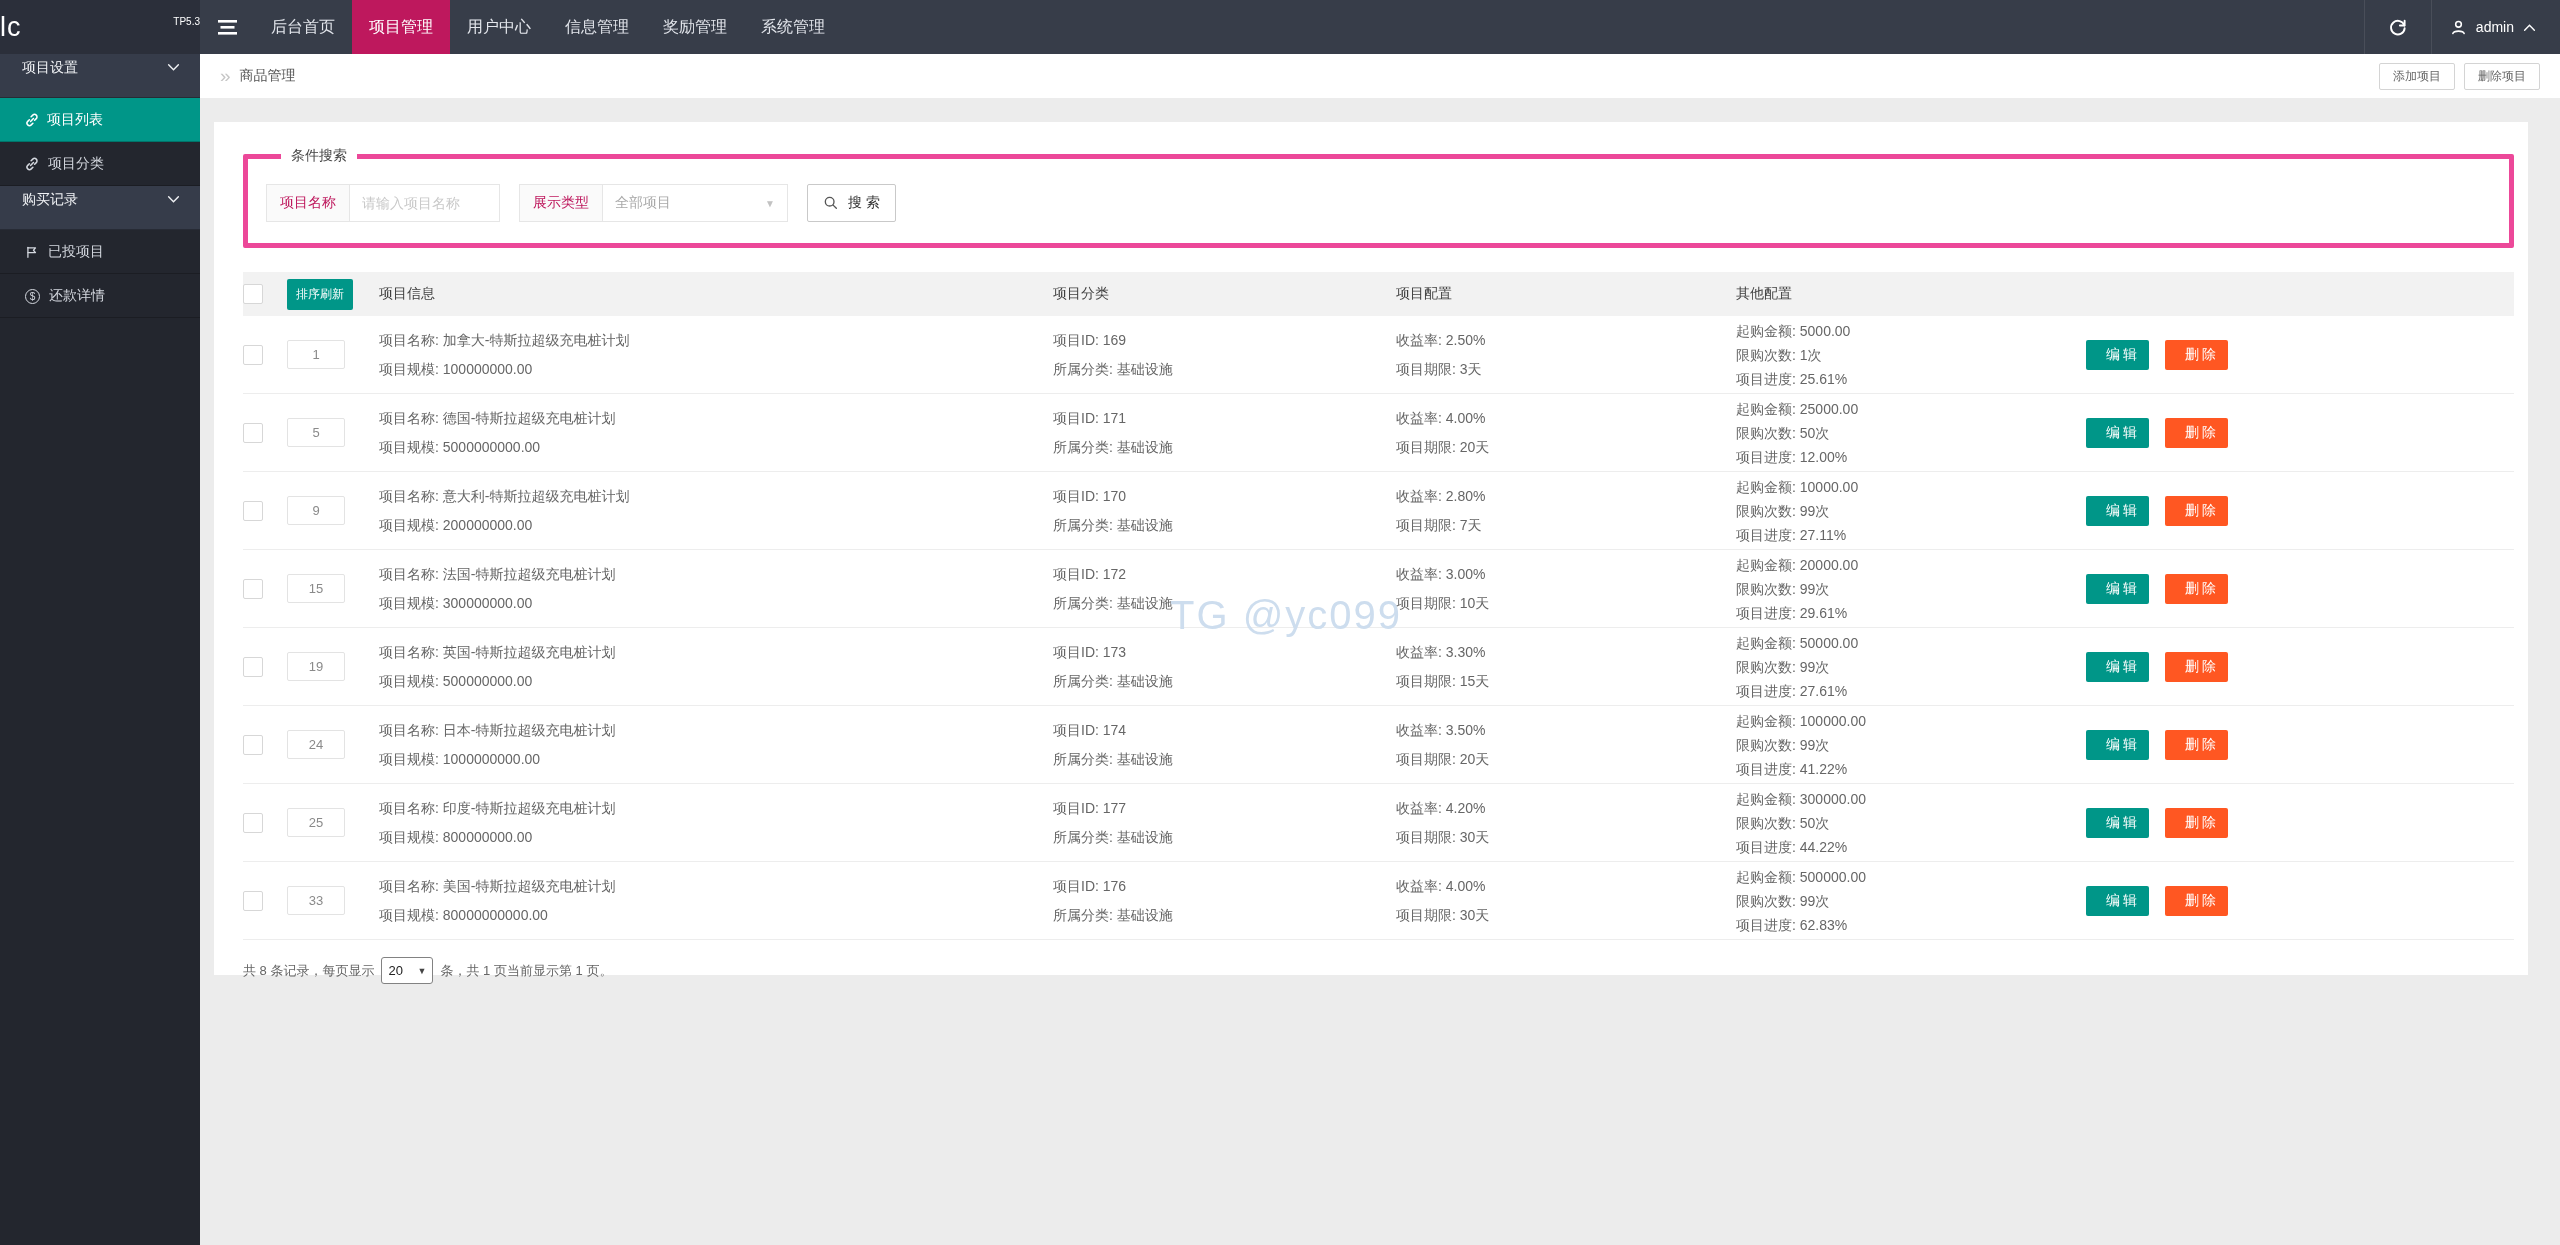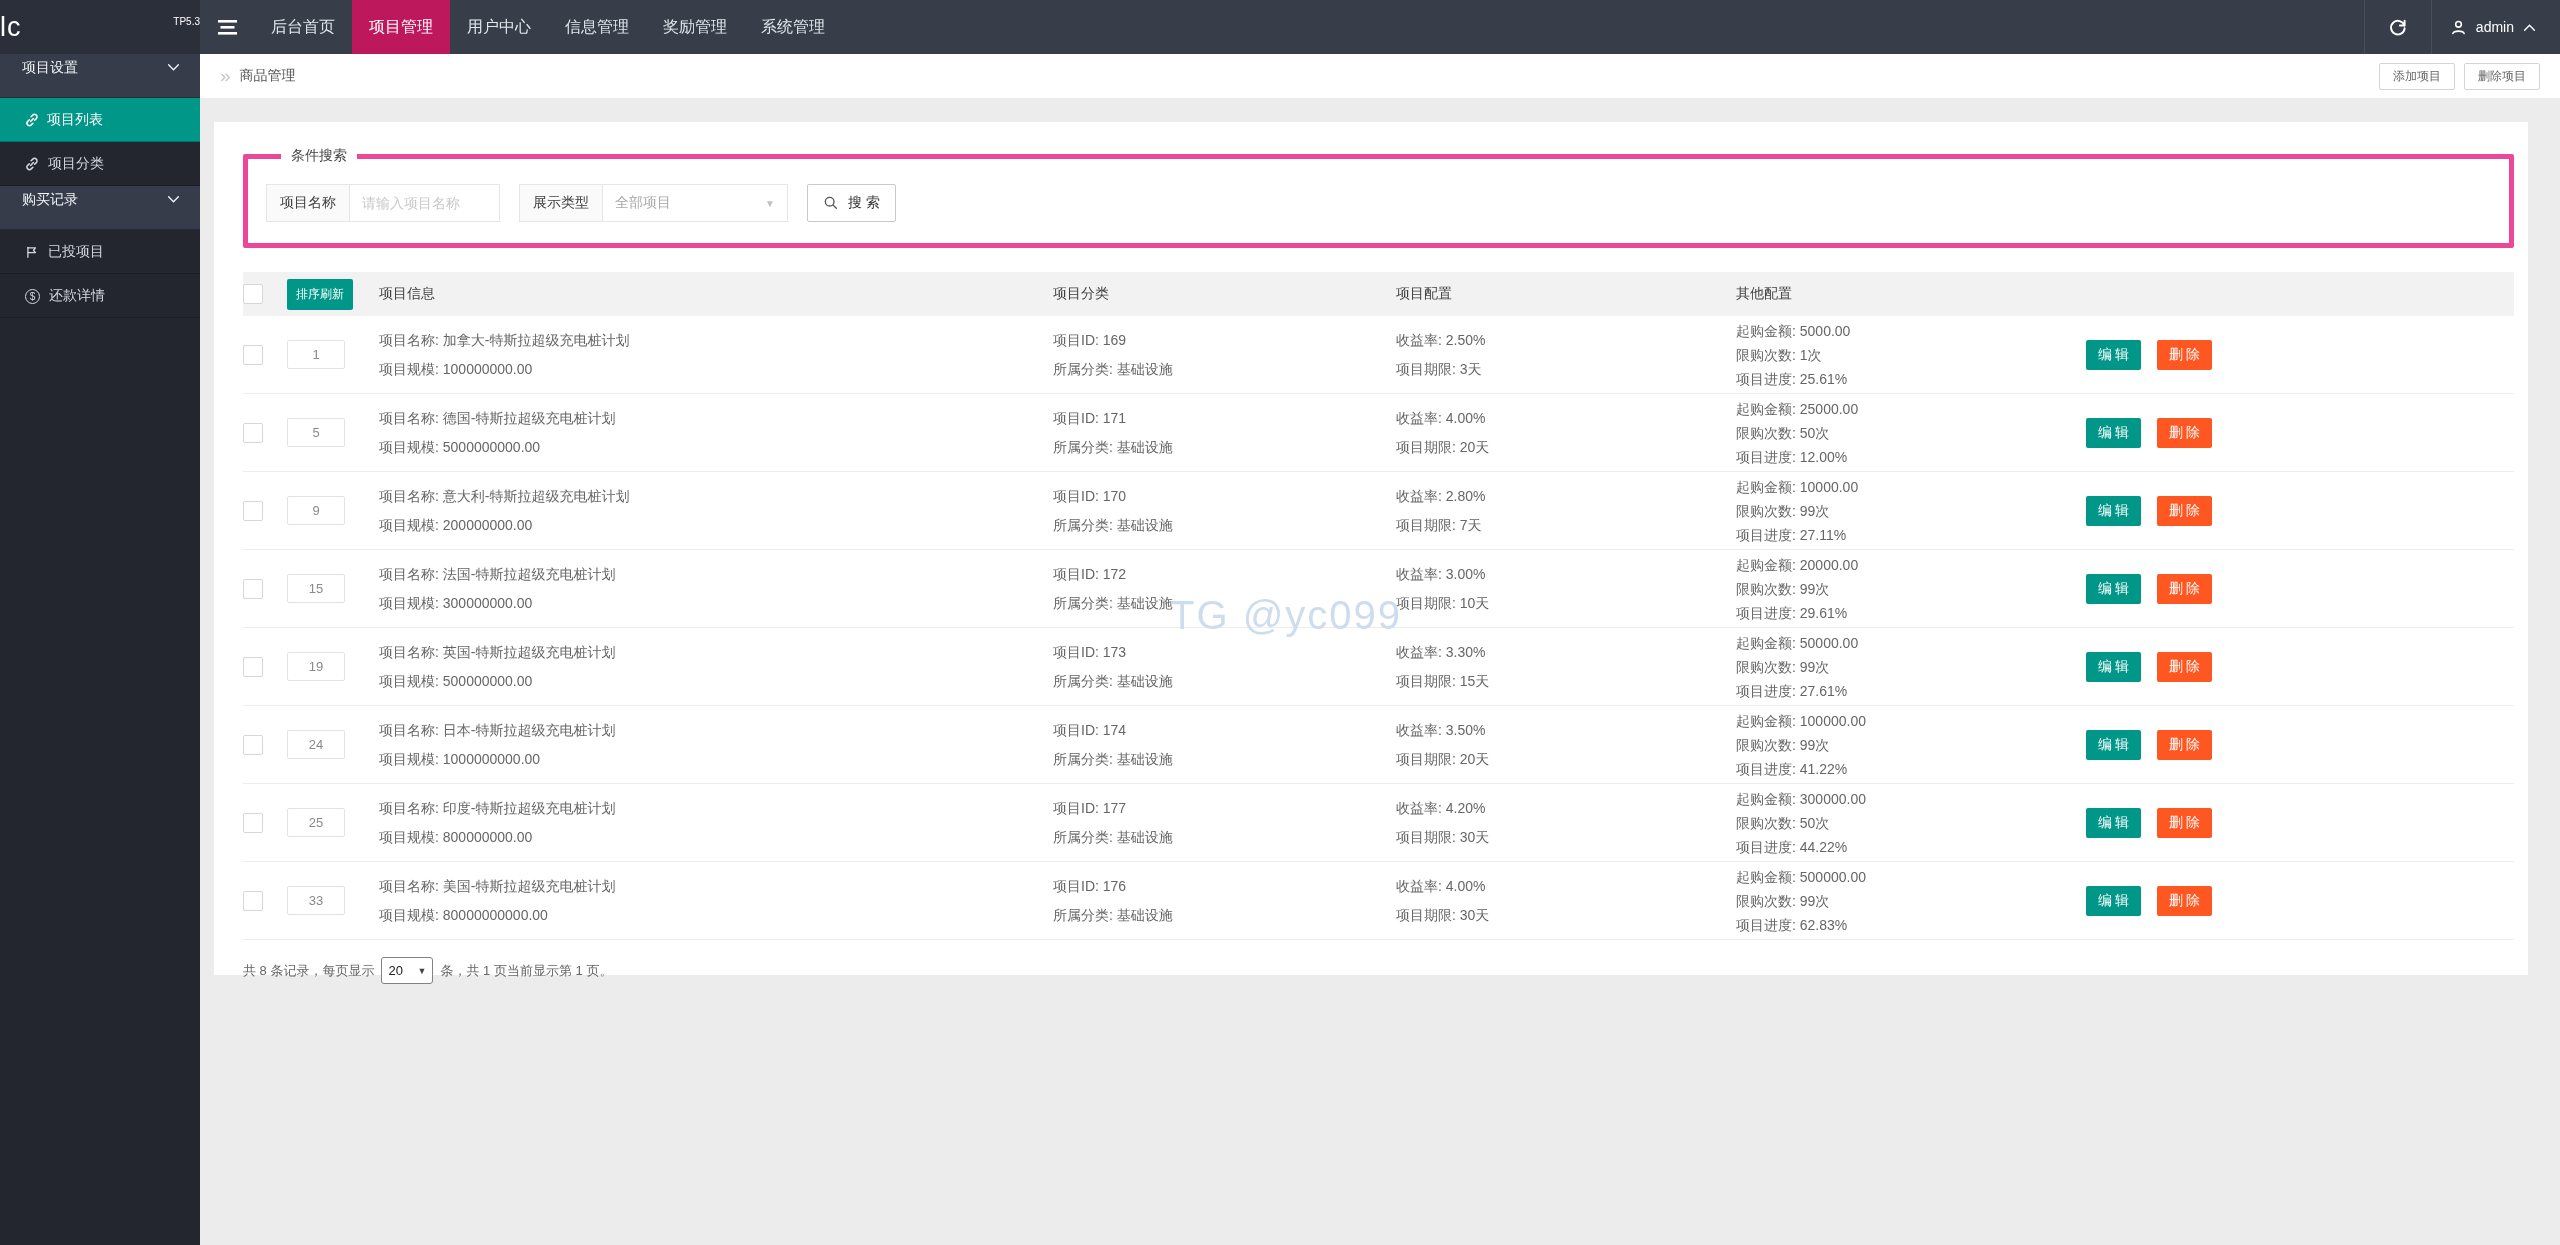--- a/index.html
+++ b/index.html
@@ -38,21 +38,21 @@
   .btn-plain { height:27px; padding:0 13px; background:#fff; border:1px solid #d4d4d4; border-radius:2px; color:#666; font-size:12px; cursor:pointer; font-family:inherit; }
 
   
   .card { position:absolute; left:214px; top:122px; width:2314px; height:853px; background:#fff; padding:0 14px 0 29px; z-index:1; }
 
   
   fieldset.search { margin:25px 0 12px 0; border:5px solid #ec4899; border-radius:2px; padding:12px 20px 21px 18px; }
   fieldset.search legend { padding:0 10px; margin-left:15px; font-size:14px; color:#454545; }
   .search-row { display:flex; align-items:center; gap:19px; margin-top:7px; }
   .ig { display:flex; height:38px; }
-  .ig .addon { display:flex; align-items:center; padding:0 13px; background:#fafafa; border:1px solid #e6e6e6; color:#404040; font-size:14px; white-space:nowrap; }
+  .ig .addon { display:flex; align-items:center; padding:0 13px; background:#fafafa; border:1px solid #e6e6e6; color:#be185d; font-size:14px; white-space:nowrap; }
   .ig input { width:150px; border:1px solid #e6e6e6; border-left:none; padding:0 12px; font-size:14px; color:#666; outline:none; font-family:inherit; }
   .ig input::placeholder { color:#c9c9c9; }
   .ig .selectbox { width:185px; border:1px solid #e6e6e6; border-left:none; background:#fff; display:flex; align-items:center; justify-content:space-between; padding:0 12px; color:#a9a9a9; font-size:14px; cursor:pointer; }
   .ig .selectbox .caret { color:#c2c2c2; font-size:10px; }
   .btn-search { height:38px; padding:0 15px; background:#fff; border:1px solid #c9c9c9; border-radius:2px; display:flex; align-items:center; gap:9px; font-size:14px; color:#333; cursor:pointer; font-family:inherit; }
 
   
   .table { margin-top:24px; }
   .thead { display:flex; align-items:center; height:44px; background:#f2f2f2; font-size:14px; color:#3f3f3f; }
   .c-check { width:44px; display:flex; align-items:center; }
@@ -62,21 +62,21 @@
   .c-cfg   { width:340px; }
   .c-other { width:350px; }
   .c-act   { flex:1; display:flex; align-items:center; }
   .checkbox { width:20px; height:20px; background:#fff; border:1px solid #d7d7d7; border-radius:2px; cursor:pointer; }
   .thead .checkbox { background:#fff; }
   .badge-sort { display:inline-block; background:#009688; color:#fff; font-size:12px; padding:7px 9px; border-radius:2px; }
   .trow { display:flex; align-items:center; min-height:78px; border-bottom:1px solid #ededed; font-size:14px; color:#666; }
   .sort-box { width:58px; height:29px; border:1px solid #e3e3e3; border-radius:2px; background:#fff; display:flex; align-items:center; justify-content:center; font-size:13px; color:#8a8a8a; }
   .lines2 div { line-height:29px; }
   .lines3 div { line-height:24px; }
-  .btn-edit, .btn-del { height:30px; padding:0 9px 0 12px; border:none; border-radius:2px; color:#fff; font-size:14px; letter-spacing:3px; cursor:pointer; font-family:inherit; }
+  .btn-edit, .btn-del { height:30px; padding:0 9px 0 20px; border:none; border-radius:2px; color:#fff; font-size:14px; letter-spacing:3px; cursor:pointer; font-family:inherit; }
   .btn-edit { background:#009688; margin-right:16px; }
   .btn-del  { background:#ff5722; }
 
   
   .pager { display:flex; align-items:center; gap:7px; margin-top:17px; font-size:13px; color:#666; }
   .page-select { height:27px; min-width:52px; border:1px solid #828282; border-radius:3px; background:#fff; display:inline-flex; align-items:center; justify-content:space-between; gap:7px; padding:0 6px; color:#222; font-size:13px; cursor:pointer; }
   .page-select .caret { font-size:9px; color:#444; }
 
   
   .watermark { position:absolute; left:1170px; top:593px; font-size:40px; color:#cdddee; letter-spacing:2px; z-index:4; pointer-events:none; }

